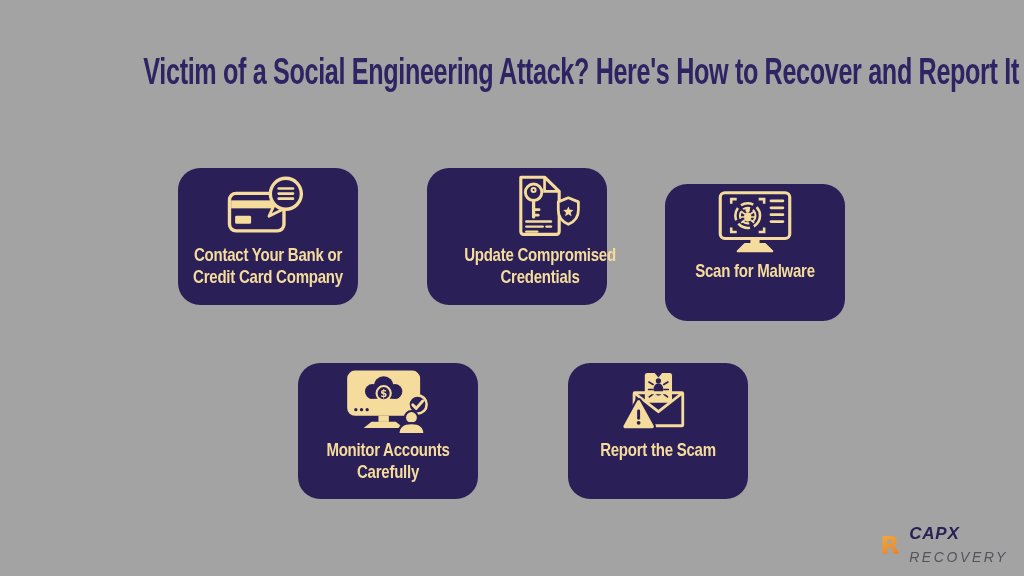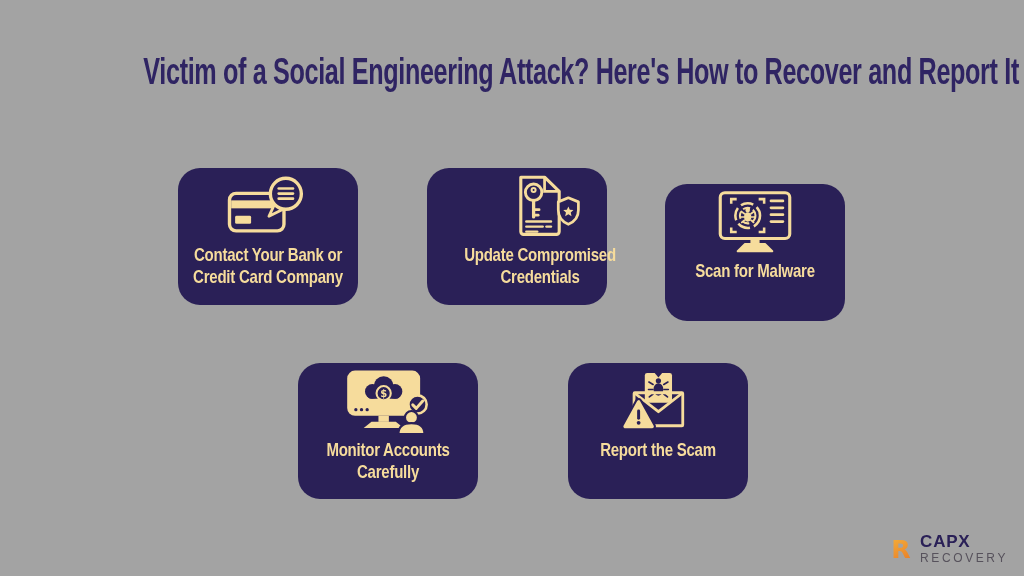--- a/index.html
+++ b/index.html
@@ -68,30 +68,30 @@
   }
 
   .logo {
     position: absolute;
     right: 16px;
     bottom: 12px;
     display: flex;
     align-items: center;
     gap: 5px;
   }
-  .logo-text { display: flex; flex-direction: column; line-height: 1; }
+  .logo-text { display: flex; flex-direction: column; line-height: 1; font-style: italic; }
   .logo-name {
     font-size: 17px;
     font-weight: 700;
     letter-spacing: 0.8px;
     color: #2A2057;
   }
   .logo-subtitle {
-    margin-top: 2px;
-    font-size: 12px;
+    margin-top: 8px;
+    font-size: 14px;
     font-weight: 400;
     letter-spacing: 2.6px;
     color: #57525C;
   }
 </style>
 </head>
 <body>
 
 <div class="canvas">
 

